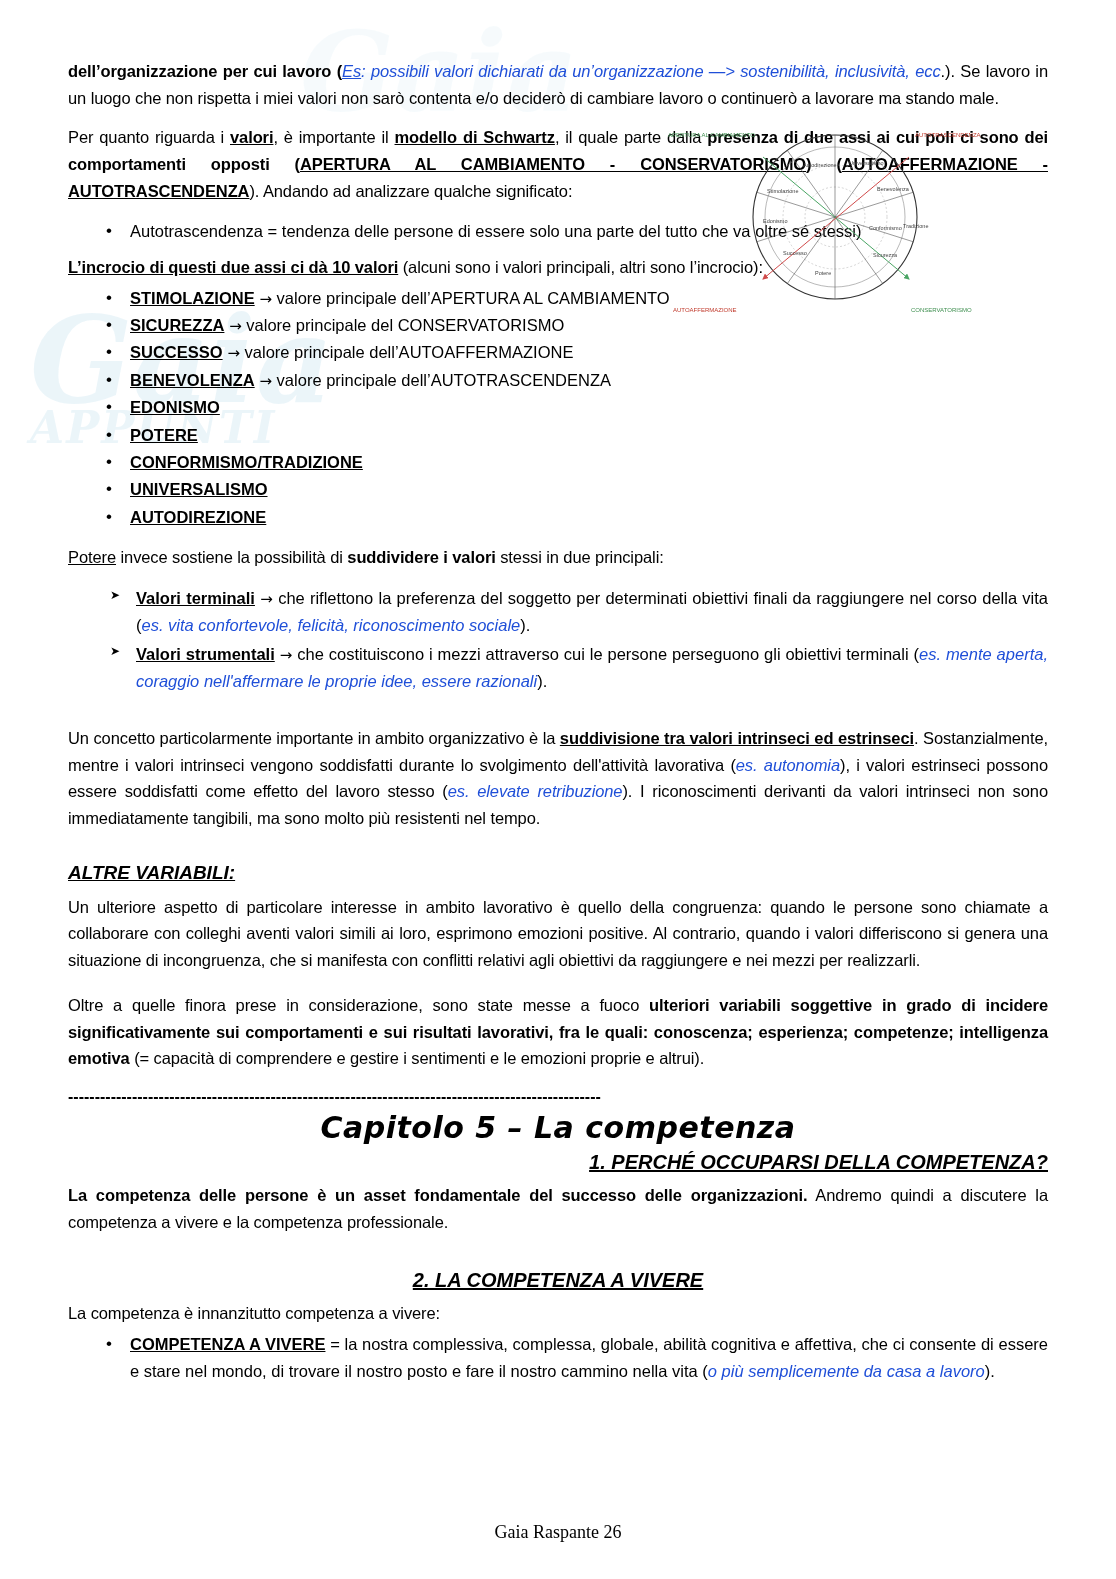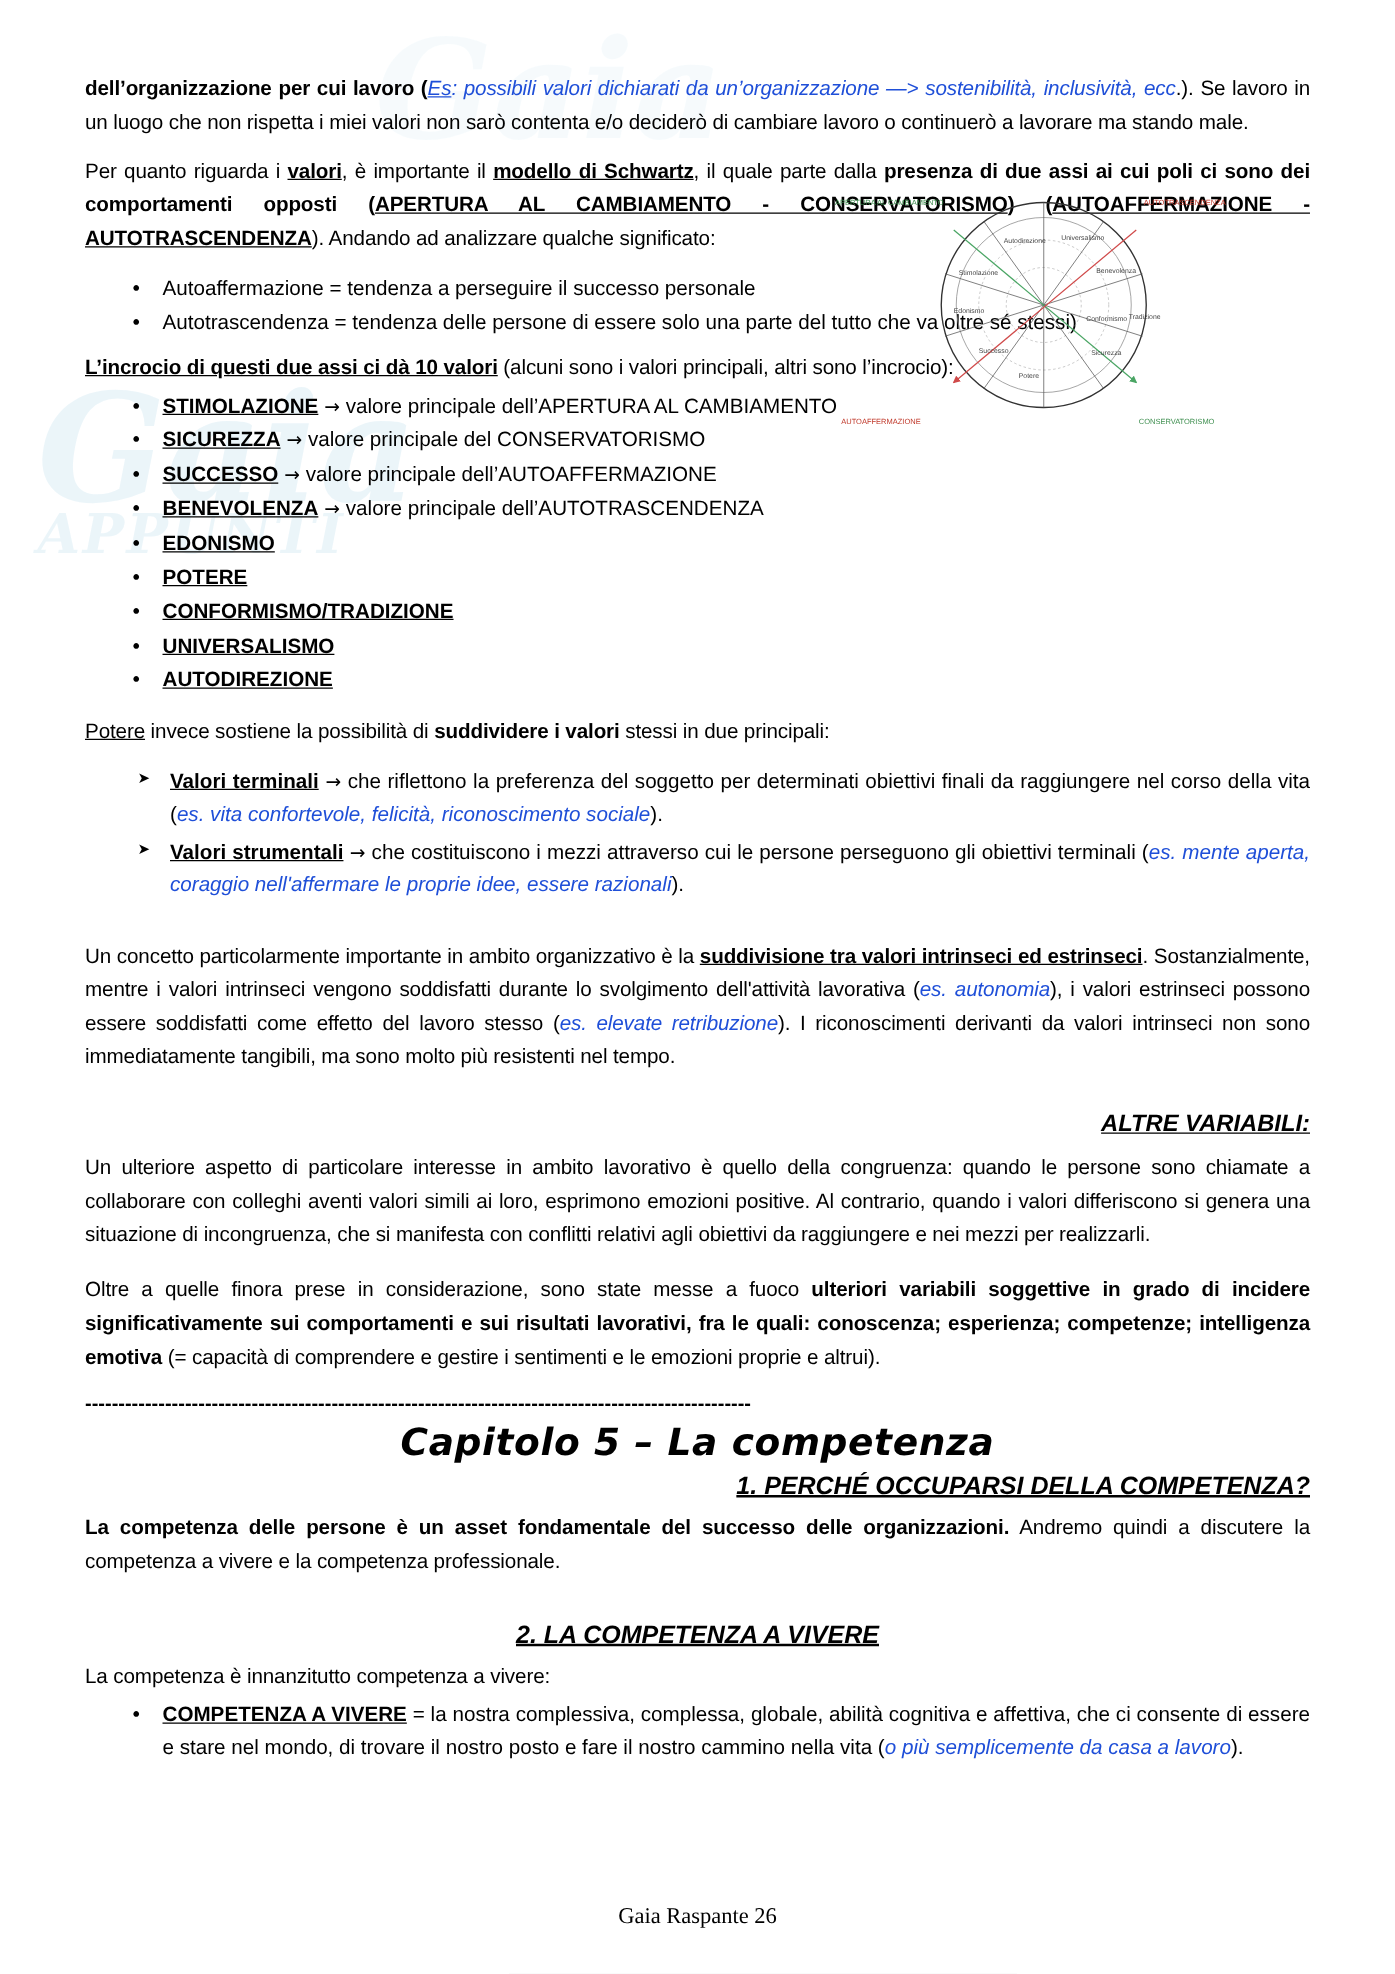--- a/index.html
+++ b/index.html
@@ -117,21 +117,21 @@
   }
   .section-title2 {
     text-align: center;
     font-size: 20px;
     font-weight: bold;
     font-style: italic;
     text-decoration: underline;
     margin: 34px 0 8px 0;
   }
   .altre-variabili {
-    text-align: right;
+    text-align: left;
     font-size: 19px;
     font-weight: bold;
     font-style: italic;
     text-decoration: underline;
     margin: 30px 0 10px 0;
   }
   .footer {
     position: absolute;
     left: 0;
     right: 0;
@@ -194,21 +194,20 @@
 
     <p class="para">
       <span class="b">dell’organizzazione per cui lavoro (</span><span class="blue-i u">Es</span><span class="blue-i">: possibili valori dichiarati da un’organizzazione —&gt; sostenibilità, inclusività, ecc</span><span>.). Se lavoro in un luogo che non rispetta i miei valori non sarò contenta e/o deciderò di cambiare lavoro o continuerò a lavorare ma stando male.</span>
     </p>
 
     <p class="para">
       <span>Per quanto riguarda i </span><span class="b u">valori</span><span>, è importante il </span><span class="b u">modello di Schwartz</span><span>, il quale parte dalla </span><span class="b">presenza di due assi ai cui poli ci sono dei comportamenti opposti</span><span class="b"> (</span><span class="b u">APERTURA AL CAMBIAMENTO - CONSERVATORISMO</span><span class="b">) (</span><span class="b u">AUTOAFFERMAZIONE - AUTOTRASCENDENZA</span><span>). Andando ad analizzare qualche significato:</span>
     </p>
 
     <ul class="bullets">
-      <li><span>Autoaffermazione = tendenza a perseguire il successo personale</span></li>
       <li><span>Autotrascendenza = tendenza delle persone di essere solo una parte del tutto che va oltre sé stessi)</span></li>
     </ul>
 
     <p class="para" style="margin-bottom:4px;">
       <span class="b u">L’incrocio di questi due assi ci dà 10 valori</span><span> (alcuni sono i valori principali, altri sono l’incrocio):</span>
     </p>
 
     <div class="schwartz-wrap">
 
       <div class="schwartz-img">

